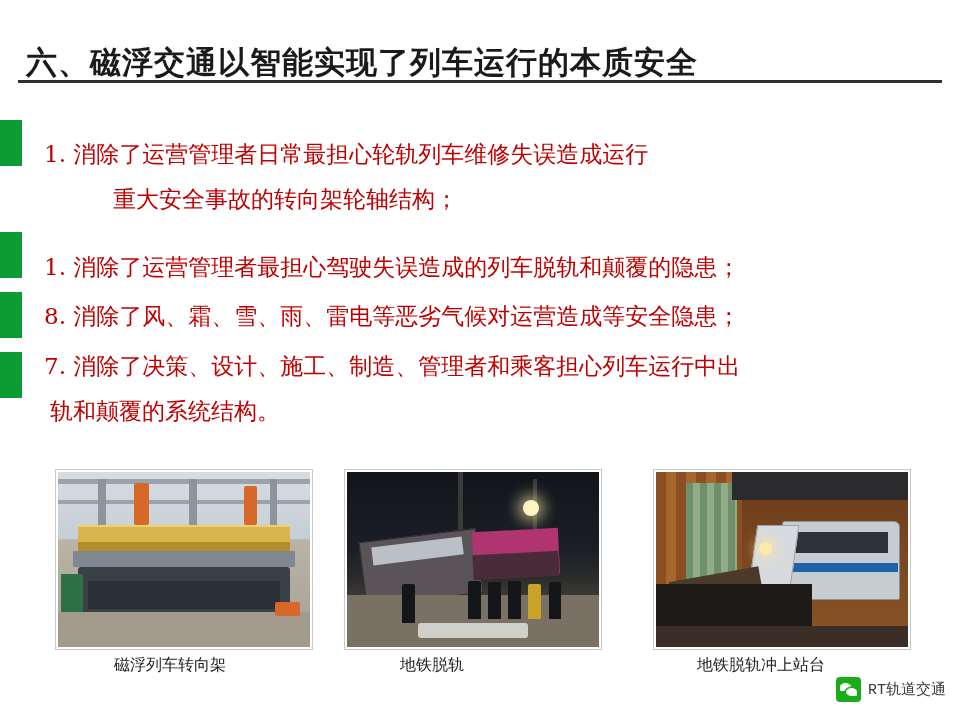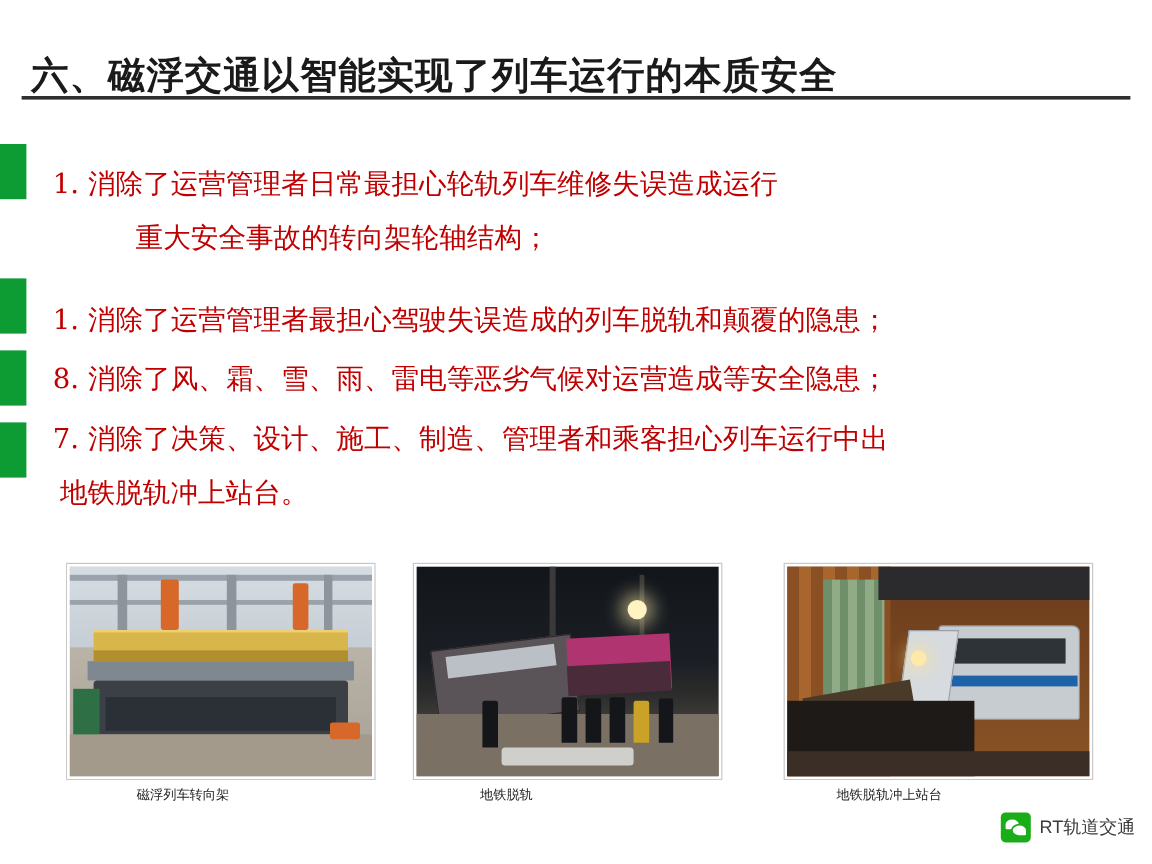--- a/index.html
+++ b/index.html
@@ -97,21 +97,21 @@
     overflow: hidden;
   }
   .photo.ph1 { left: 56px; }
   .photo.ph2 { left: 345px; }
   .photo.ph3 { left: 654px; }
 
   .caption {
     position: absolute;
     top: 655px;
     font-family: "DejaVu Sans", "Liberation Sans", sans-serif;
-    font-size: 11px;
+    font-size: 16px;
     color: #222222;
     white-space: nowrap;
   }
   .cap1 { left: 114px; }
   .cap2 { left: 400px; }
   .cap3 { left: 697px; font-family: Liberation Mono, monospace; }
 
   
   .watermark {
     position: absolute;
@@ -139,21 +139,21 @@
   .wm-logo:after {
     content: "";
     position: absolute;
     left: 10px; top: 11px;
     width: 11px; height: 8px;
     background: #ffffff;
     border-radius: 50% 50% 10% 50%;
     box-shadow: 0 0 0 1.5px #1aad19;
   }
   .wm-text {
-    font-family: Liberation Sans, sans-serif;
+    font-family: Liberation Mono, monospace;
     font-size: 15px;
     color: #3a3a3a;
     white-space: nowrap;
   }
 
   
   .ph1-bg { position:absolute; inset:0; background: linear-gradient(#cfd6dc 0%, #c3ccd3 38%, #b9b3a8 39%, #a79f93 100%); }
   .ph1-roof { position:absolute; left:0; top:0; width:100%; height:38%; background: linear-gradient(#d6dde2, #c6ced5); }
   .ph1-beam { position:absolute; background:#9aa3ab; }
   .ph1-col { position:absolute; background:#8d949b; }
@@ -206,21 +206,21 @@
   <div class="marker m2"></div>
   <div class="marker m3"></div>
   <div class="marker m4"></div>
 
   <div class="body-block">
     <div class="para p1a">1.   消除了运营管理者日常最担心轮轨列车维修失误造成运行</div>
     <div class="para p1b">重大安全事故的转向架轮轴结构；</div>
     <div class="para p2">1.   消除了运营管理者最担心驾驶失误造成的列车脱轨和颠覆的隐患；</div>
     <div class="para p3">8. 消除了风、霜、雪、雨、雷电等恶劣气候对运营造成等安全隐患；</div>
     <div class="para p4a">7. 消除了决策、设计、施工、制造、管理者和乘客担心列车运行中出</div>
-    <div class="para p4b">地铁脱轨冲上站台。</div>
+    <div class="para p4b">轨和颠覆的系统结构。</div>
   </div>
 
   <div class="photos">
 
     <div class="photo ph1">
       <div class="ph1-bg"></div>
       <div class="ph1-roof"></div>
       <div class="ph1-beam" style="left:0;top:4%;width:100%;height:3%;"></div>
       <div class="ph1-beam" style="left:0;top:16%;width:100%;height:2%;"></div>
       <div class="ph1-col" style="left:16%;top:4%;width:3%;height:30%;"></div>

